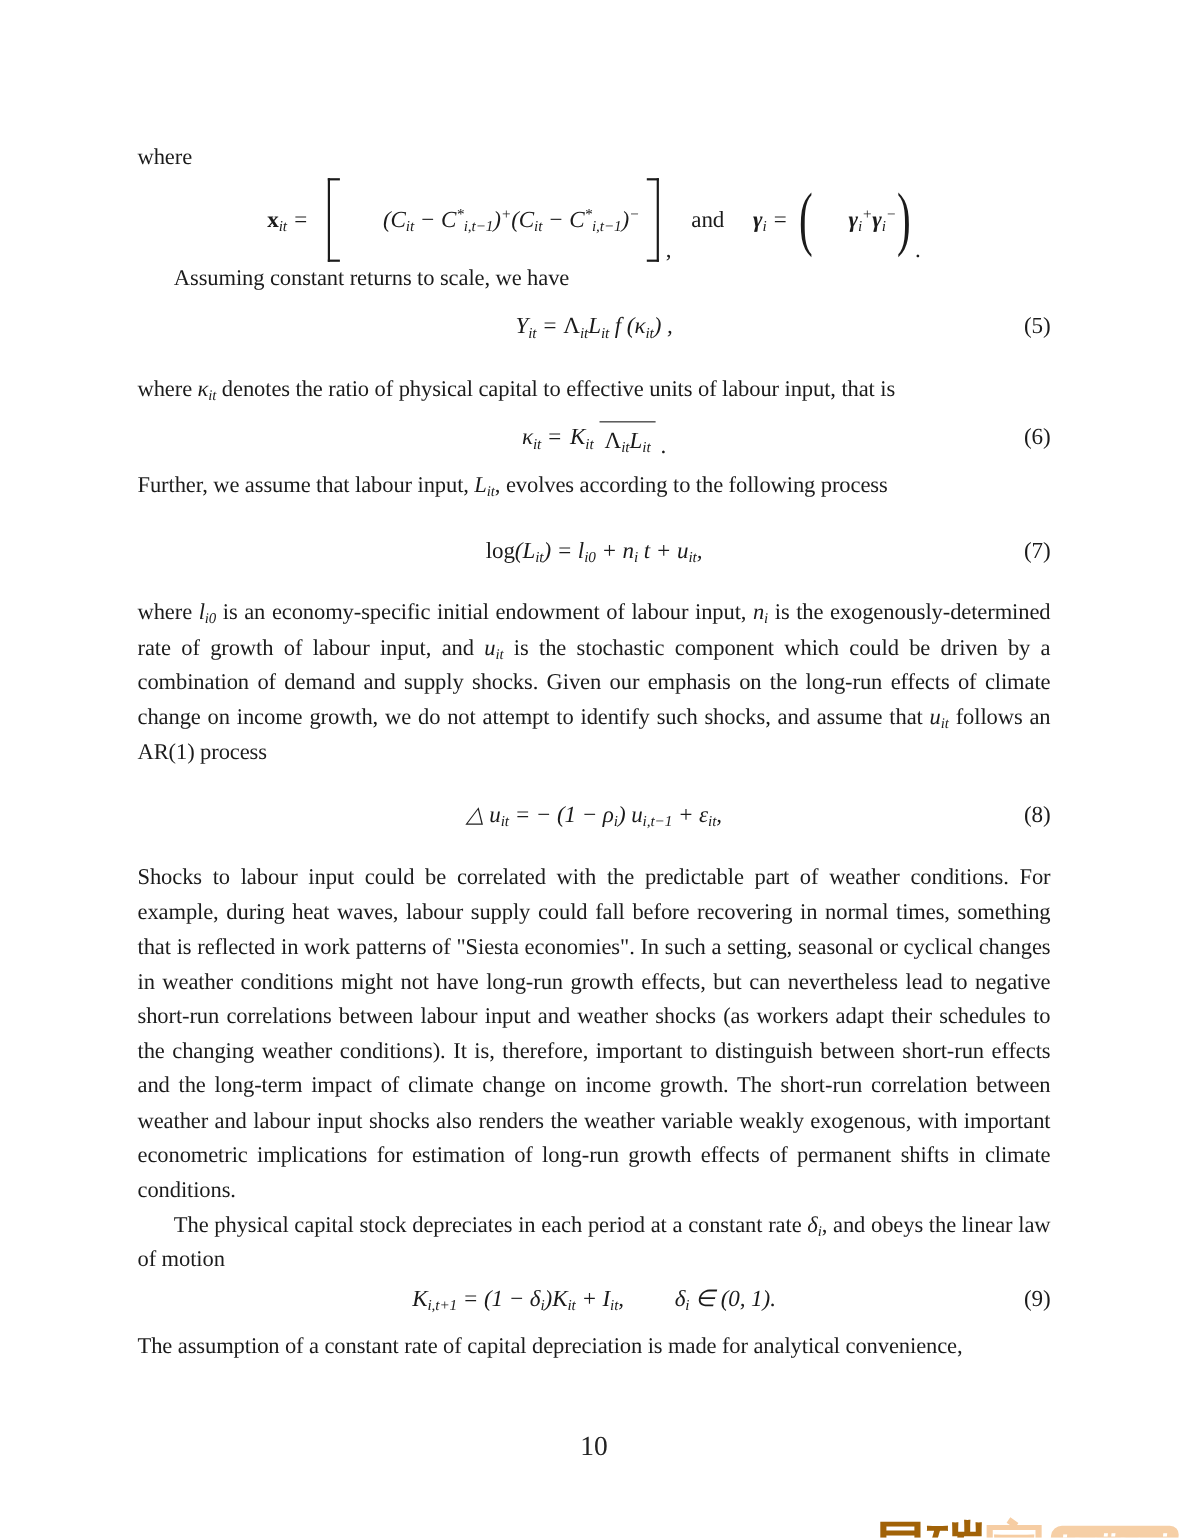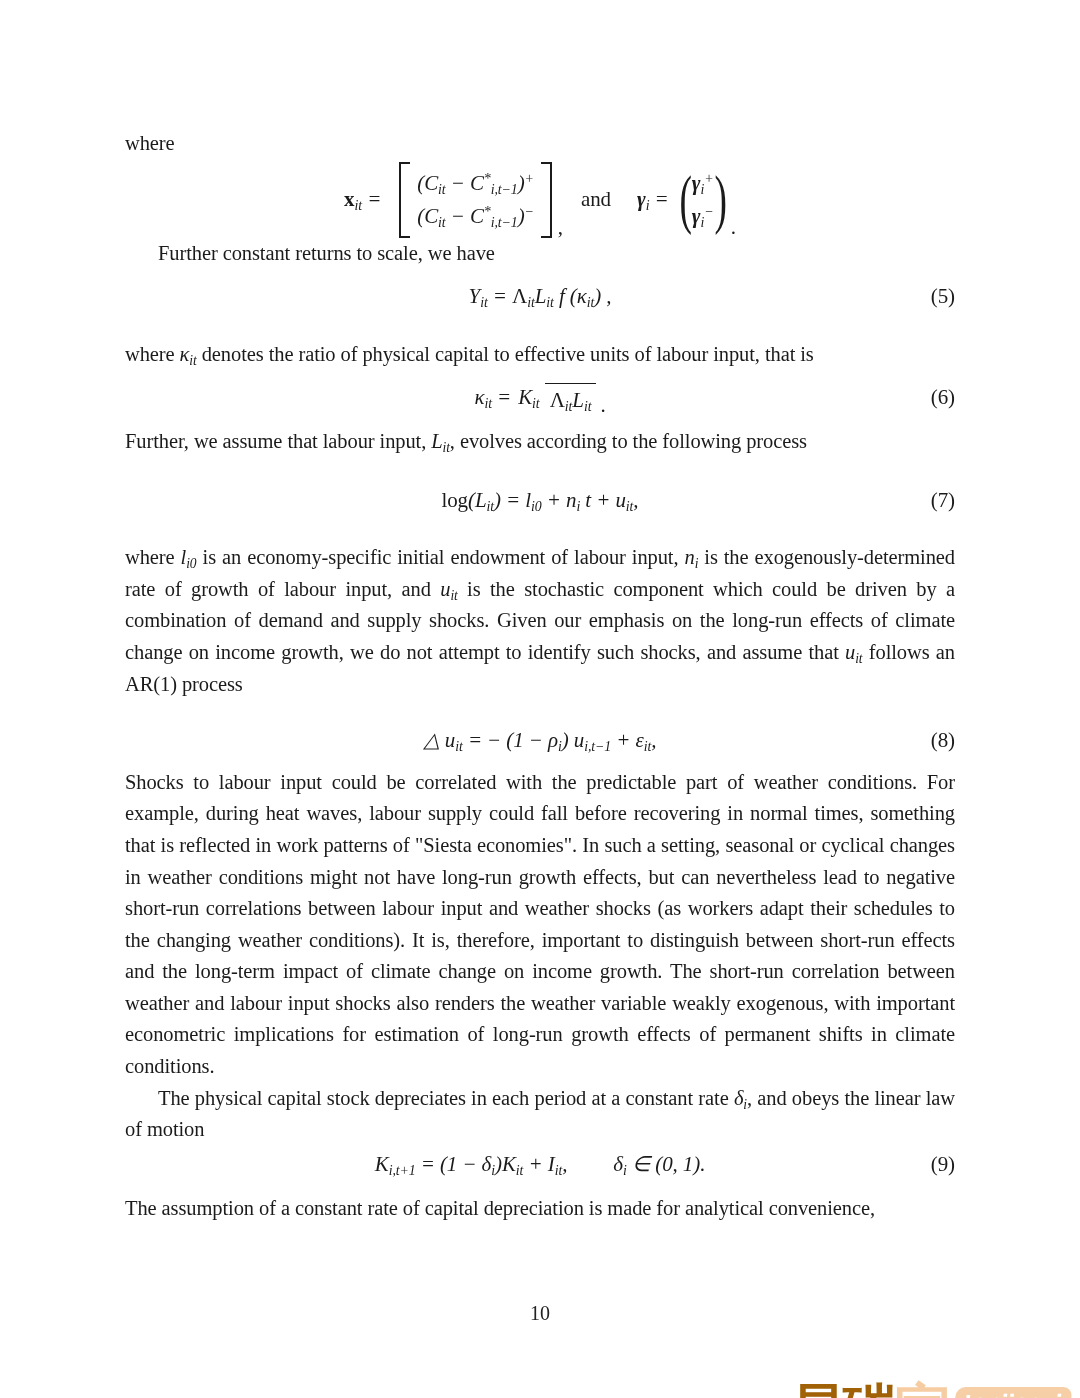--- a/index.html
+++ b/index.html
@@ -34,47 +34,47 @@
     position:relative;display:flex;justify-content:center;align-items:center;
     text-align:left;font-size:21px;white-space:nowrap;
   }
   .eq-num{
     position:absolute;right:0;font-style:normal;
   }
   .eq-cond{margin-left:46px;}
   .eq5{margin:12px 0 26px;}
   .eq6{margin:12px 0 12px;}
   .eq7{margin:27px 0 26px;}
-  .eq8{margin:25px 0 10px;}
+  .eq8{margin:25px 0 26px;}
   .eq9{margin:3px 0 13px;}
 
   
   .matrix-row{margin:4px 0 2px;height:72px;}
-  .mcol{display:inline-flex;flex-direction:column;align-items:center;justify-content:center;}
+  .mcol{display:inline-flex;flex-direction:row;align-items:center;justify-content:center;margin-left:32px;}
   .mcol .mrow{line-height:33px;display:block;}
   .sqbracket{display:inline-block;width:9px;height:72px;border:2.2px solid #1b1b1b;}
   .sqbracket.left{border-right:none;margin:0 7px 0 8px;}
   .sqbracket.right{border-left:none;margin:0 2px 0 7px;}
   .bigparen{
     display:inline-block;font-size:52px;font-style:normal;
     transform:scaleX(0.72) scaleY(1.25);line-height:66px;margin:0 -2px;
   }
   .and-word{font-style:normal;margin:0 26px 0 18px;}
   .lead-space{margin-right:10px;}
   .tail{font-style:normal;margin-left:4px;align-self:flex-end;line-height:18px;}
 
   
   .frac{display:inline-flex;align-items:center;vertical-align:middle;margin-left:2px;}
   .frac .fnum{padding:0 5px 3px;line-height:26px;}
   .frac .fden{border-top:1.7px solid #1b1b1b;padding:3px 5px 0;line-height:26px;}
 
   
   .page-number{
     position:absolute;top:1302px;left:0;width:100%;
-    text-align:center;font-size:20px;color:#222;font-family:Liberation Serif, serif;
+    text-align:center;font-size:25px;color:#222;font-family:Liberation Serif, serif;
   }
 
   
   .watermark{
     position:absolute;right:8px;top:1333px;
     display:flex;align-items:flex-end;
     font-family:"DejaVu Sans","Liberation Sans",sans-serif;
   }
   .wm-cjk{font-size:56px;font-weight:700;line-height:58px;letter-spacing:-3px;}
   .wm-green{color:#c4e2bb;}
@@ -108,21 +108,21 @@
       <span class="lead-space" data-math="content.eq_x.gamma_lhs"><span class="bsm">γ</span><sub>i</sub> =</span>
       <span class="bigparen">(</span>
       <span class="mcol">
         <span class="mrow" data-math="content.eq_x.gamma_row1"><span class="bsm">γ</span><sub>i</sub><sup>+</sup></span>
         <span class="mrow" data-math="content.eq_x.gamma_row2"><span class="bsm">γ</span><sub>i</sub><sup>−</sup></span>
       </span>
       <span class="bigparen">)</span>
       <span class="tail">.</span>
     </div>
 
-    <p class="indent"><span>Further constant returns to scale, we have</span></p>
+    <p class="indent"><span>Assuming constant returns to scale, we have</span></p>
 
     <div class="eq-row eq5">
       <span data-math="content.eq5.body">Y<sub>it</sub> = <span class="rm">Λ</span><sub>it</sub>L<sub>it</sub> f (κ<sub>it</sub>) ,</span>
       <span class="eq-num">(5)</span>
     </div>
 
     <p><span>where </span><span class="mi">κ<sub>it</sub></span><span> denotes the ratio of physical capital to effective units of labour input, that is</span></p>
 
     <div class="eq-row eq6">
       <span data-math="content.eq6.lhs">κ<sub>it</sub> =</span>

